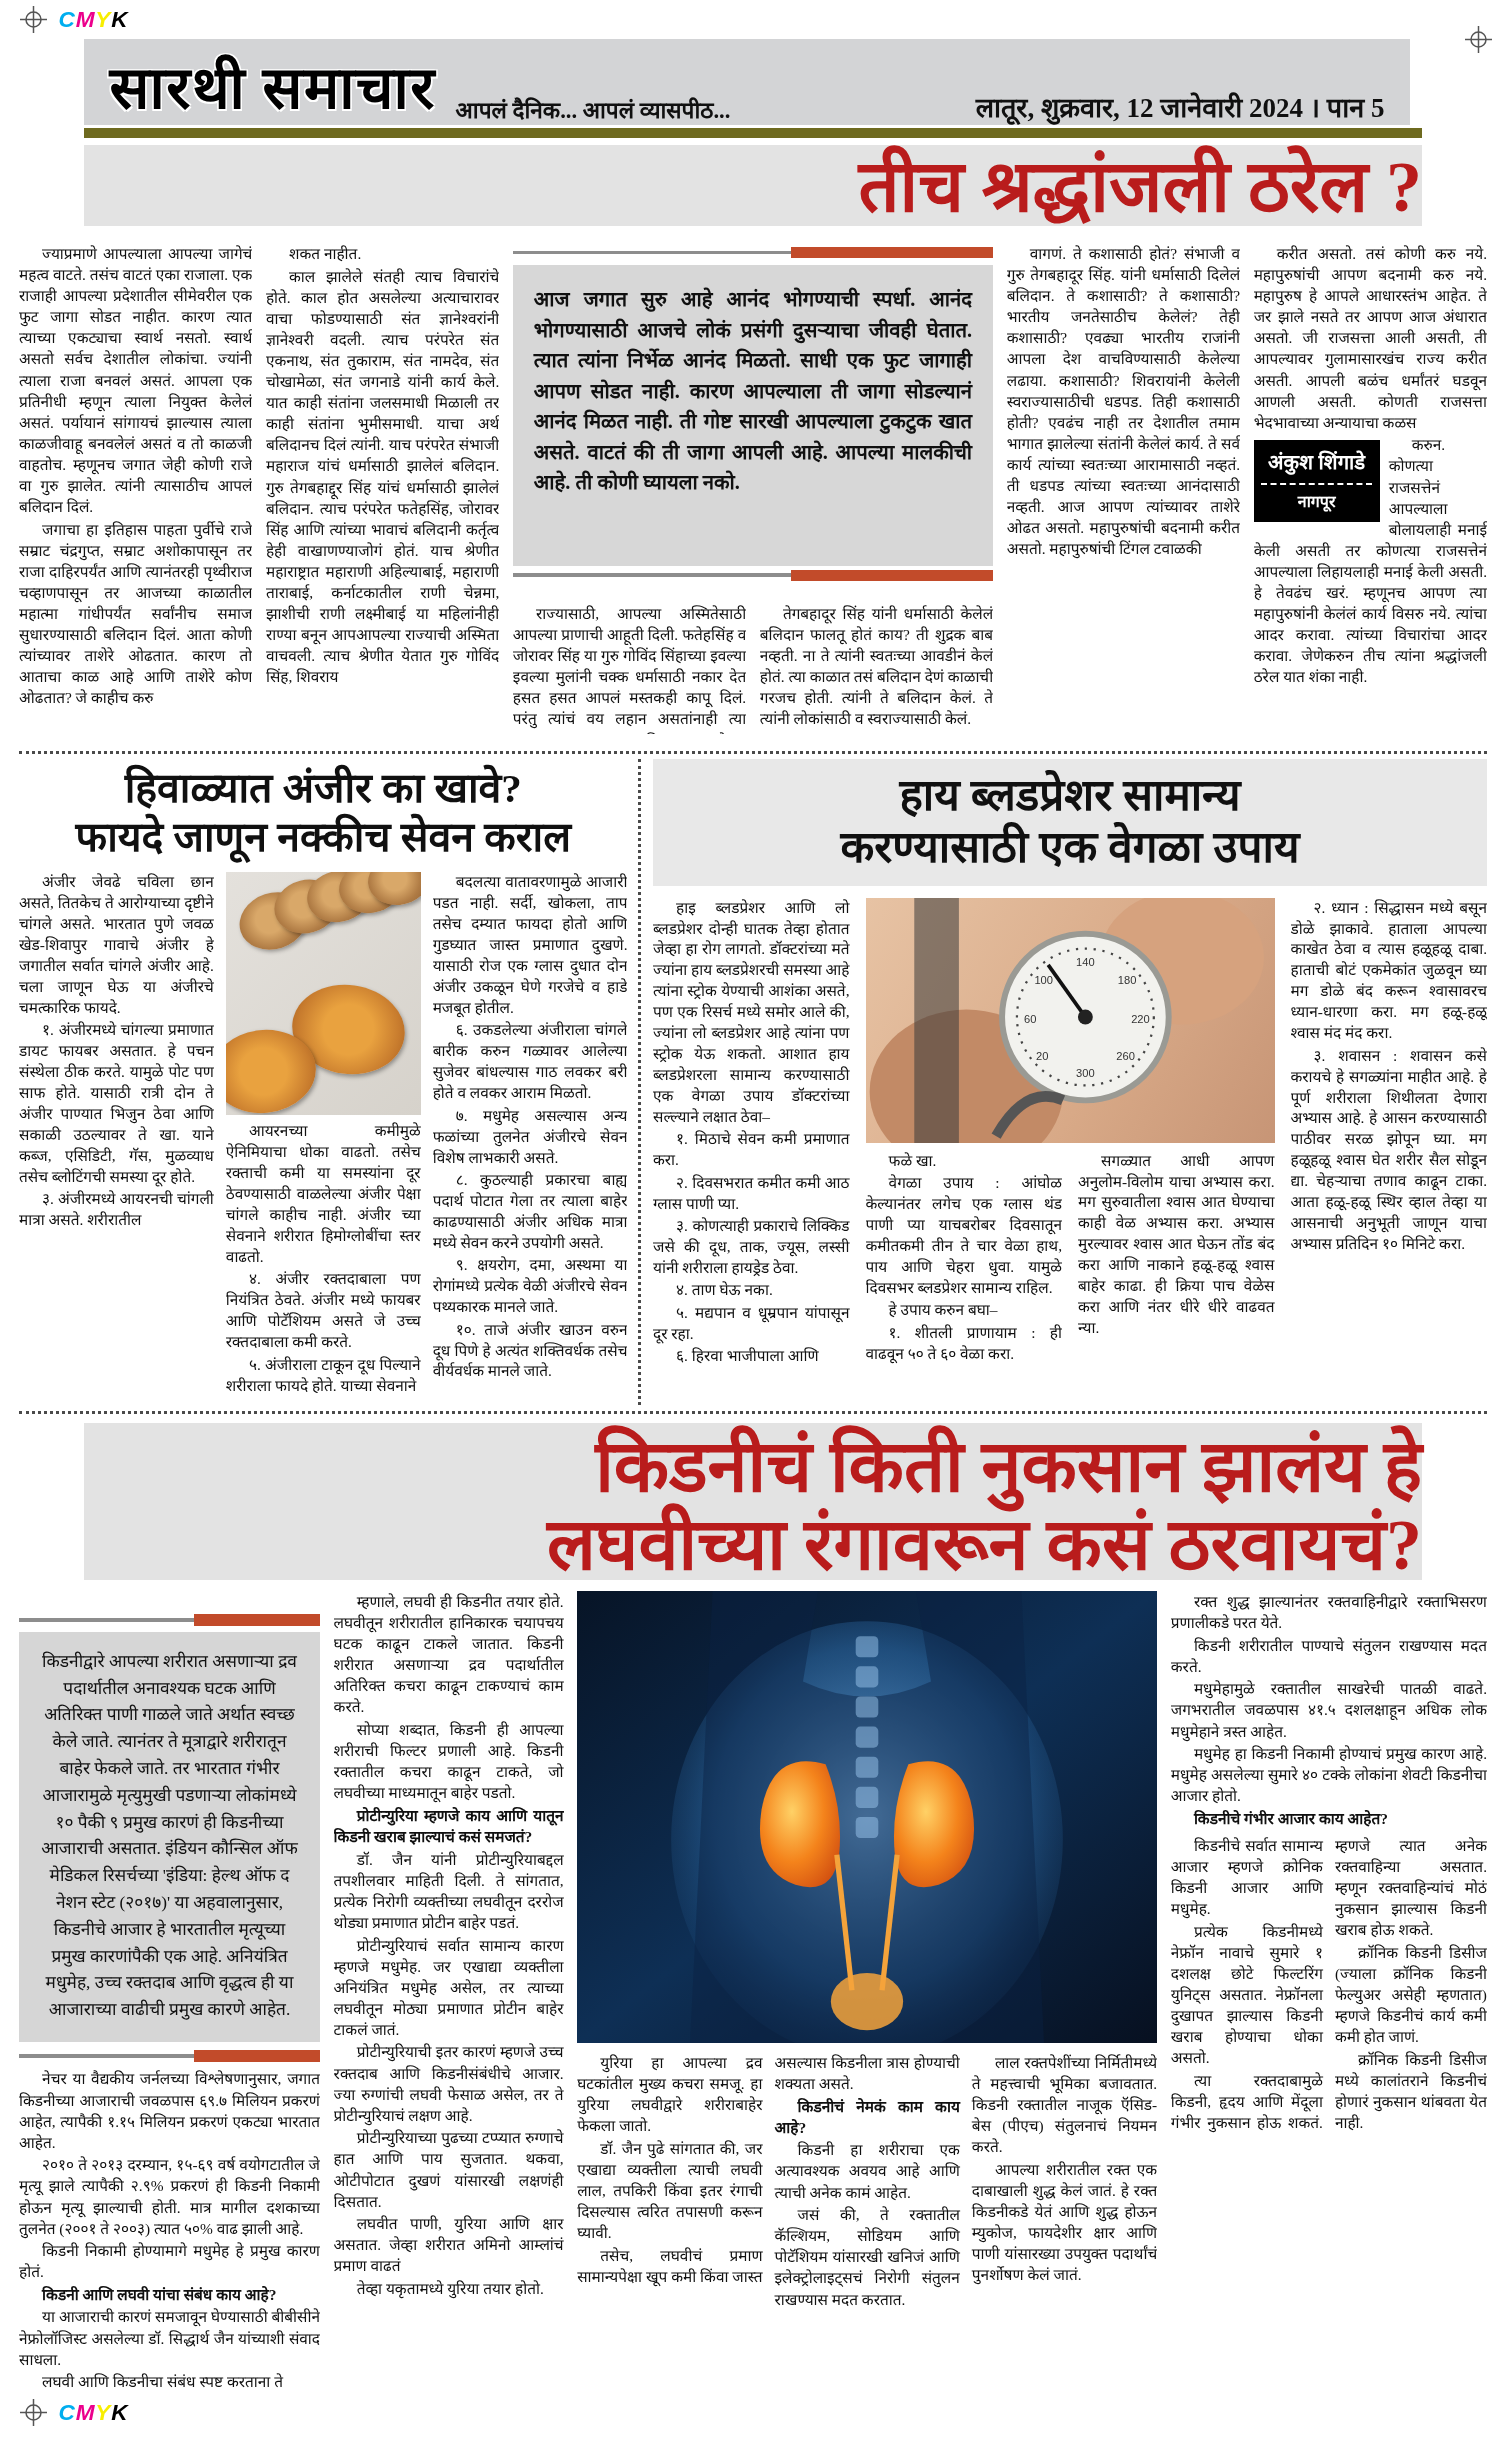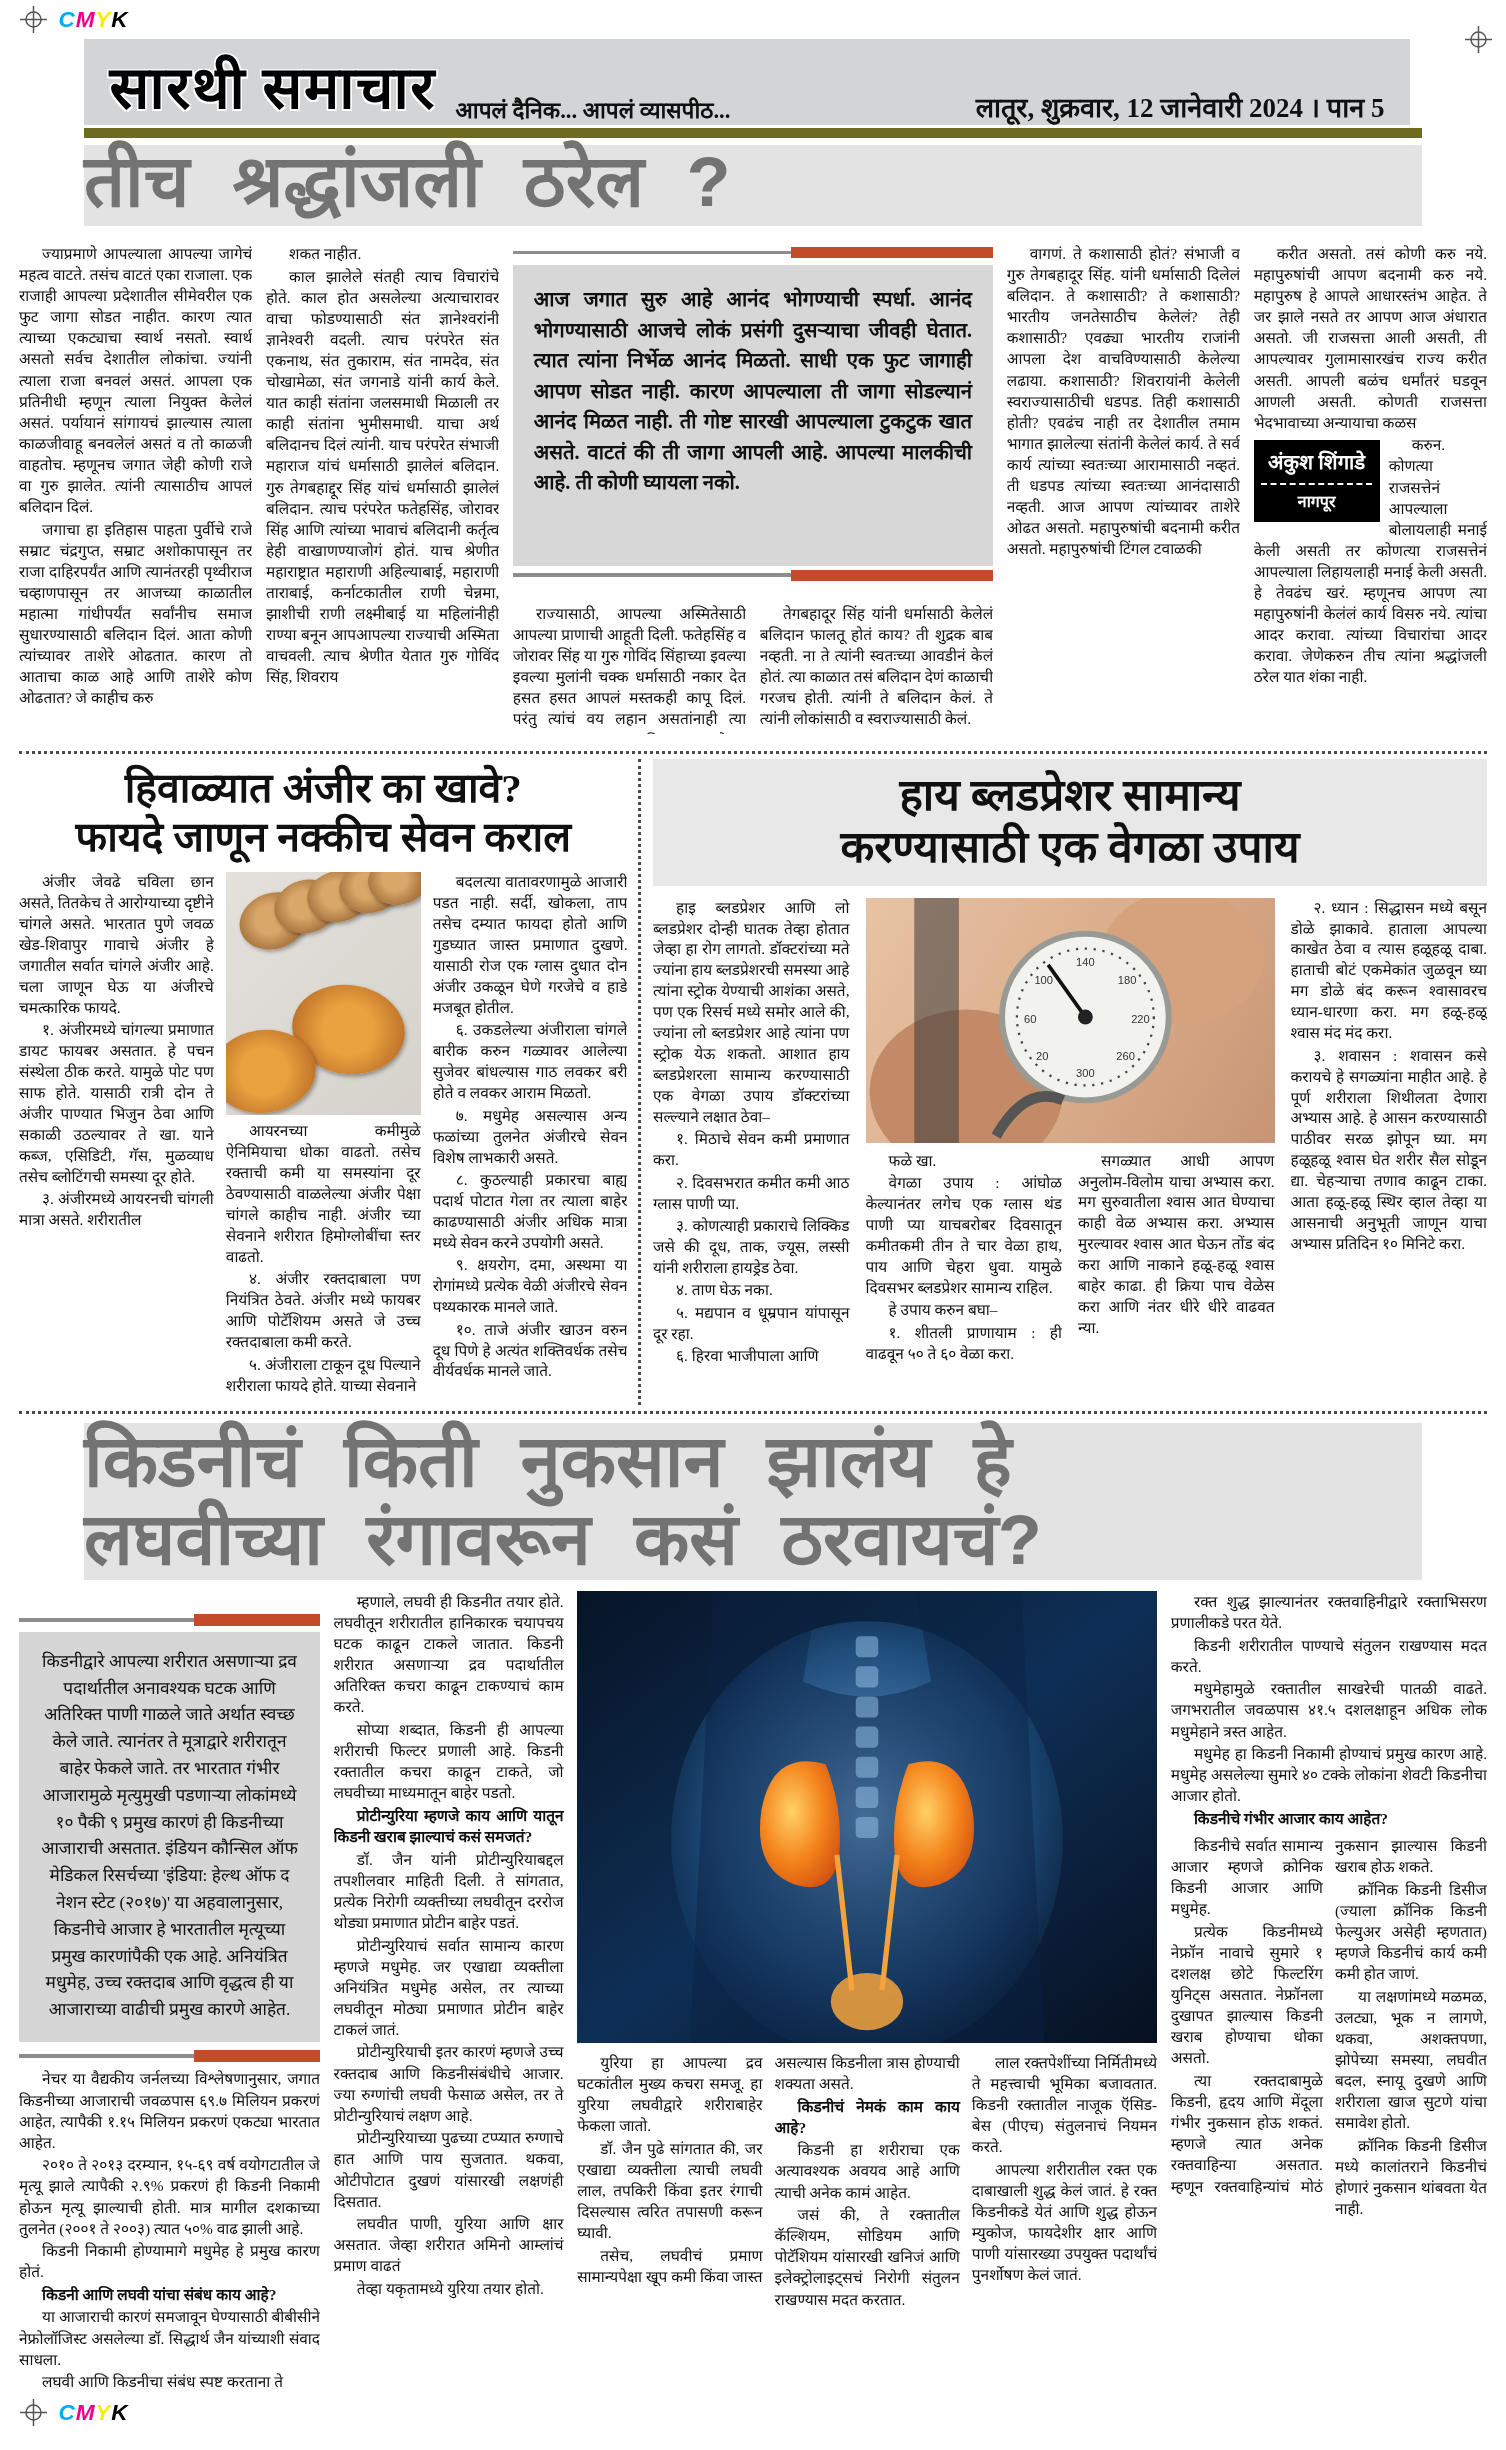--- a/index.html
+++ b/index.html
@@ -15,21 +15,21 @@
   .cmyk .c{color:#00aeef}.cmyk .m{color:#ec008c}.cmyk .y{color:#f8ee00}.cmyk .k{color:#000}
   
   .masthead{position:absolute;left:84px;right:96px;top:39px;height:86px;background:#d3d4d6;
             display:flex;align-items:flex-end;padding:0 25.6px;box-sizing:border-box;}
   .brand{font-size:59px;font-weight:bold;color:#000;letter-spacing:1.5px;
          text-shadow:-1.5px -1.5px 0 #fff,1.5px -1.5px 0 #fff,-1.5px 1.5px 0 #fff,1.5px 1.5px 0 #fff;}
   .tagline{font-size:22.6px;font-weight:bold;margin-left:19.6px;margin-top:22.6px;}
   .dateline{margin-left:auto;font-size:27px;font-weight:bold;}
   .olive-rule{position:absolute;left:84px;right:84px;top:128px;height:9.8px;background:#6e6a1f;}
   
-  .band{position:absolute;left:84px;right:84px;background:#e3e3e3;text-align:left;font-weight:bold;color:#737373;font-family:Liberation Mono, monospace;}
+  .band{position:absolute;left:84px;right:84px;background:#e3e3e3;text-align:right;font-weight:bold;color:#b91c1c;}
   .band1{top:145px;height:81px;line-height:84px;font-size:72px;}
   .band4{top:1423px;height:157px;font-size:72px;line-height:1.08;padding-top:6px;box-sizing:border-box;}
   
   .a1-grid{position:absolute;left:19px;right:19px;top:243px;height:491px;display:grid;
            grid-template-columns:repeat(6,1fr);grid-template-rows:360px auto;gap:0 13.6px;
            font-size:15.4px;line-height:1.37;text-align:justify;overflow:hidden;}
   .col{overflow:hidden;}
   .span2{grid-row:1/3;}
   p{margin:0 0 1.5px 0;text-indent:1.5em;}
   .quote-wrap{grid-column:3/5;grid-row:1;overflow:hidden;}
@@ -332,21 +332,20 @@
           <p>किडनी शरीरातील पाण्याचे संतुलन राखण्यास मदत करते.</p>
           <p>मधुमेहामुळे रक्तातील साखरेची पातळी वाढते. जगभरातील जवळपास ४१.५ दशलक्षाहून अधिक लोक मधुमेहाने त्रस्त आहेत.</p>
           <p>मधुमेह हा किडनी निकामी होण्याचं प्रमुख कारण आहे. मधुमेह असलेल्या सुमारे ४० टक्के लोकांना शेवटी किडनीचा आजार होतो.</p>
           <p class="qhead">किडनीचे गंभीर आजार काय आहेत?</p>
         </div>
       <div class="right-bottom">
           <p>किडनीचे सर्वात सामान्य आजार म्हणजे क्रोनिक किडनी आजार आणि मधुमेह.</p>
           <p>प्रत्येक किडनीमध्ये नेफ्रॉन नावाचे सुमारे १ दशलक्ष छोटे फिल्टरिंग युनिट्स असतात. नेफ्रॉनला दुखापत झाल्यास किडनी खराब होण्याचा धोका असतो.</p>
           <p>त्या रक्तदाबामुळे किडनी, हृदय आणि मेंदूला गंभीर नुकसान होऊ शकतं. म्हणजे त्यात अनेक रक्तवाहिन्या असतात. म्हणून रक्तवाहिन्यांचं मोठं नुकसान झाल्यास किडनी खराब होऊ शकते.</p>
           <p>क्रॉनिक किडनी डिसीज (ज्याला क्रॉनिक किडनी फेल्युअर असेही म्हणतात) म्हणजे किडनीचं कार्य कमी कमी होत जाणं.</p>
-          <p>या लक्षणांमध्ये मळमळ, उलट्या, भूक न लागणे, थकवा, अशक्तपणा, झोपेच्या समस्या, लघवीत बदल, स्नायू दुखणे आणि शरीराला खाज सुटणे यांचा समावेश होतो.</p>
           <p>क्रॉनिक किडनी डिसीज मध्ये कालांतराने किडनीचं होणारं नुकसान थांबवता येत नाही.</p>
         </div>
     </div>
   </div>
 
   <div class="reg-row reg-bottom">
     <svg class="crosshair" viewBox="0 0 36 36">
       <circle cx="18" cy="18" r="10" fill="none" stroke="#555" stroke-width="2"></circle>
       <line x1="18" y1="0" x2="18" y2="36" stroke="#555" stroke-width="2"></line>
       <line x1="0" y1="18" x2="36" y2="18" stroke="#555" stroke-width="2"></line>

